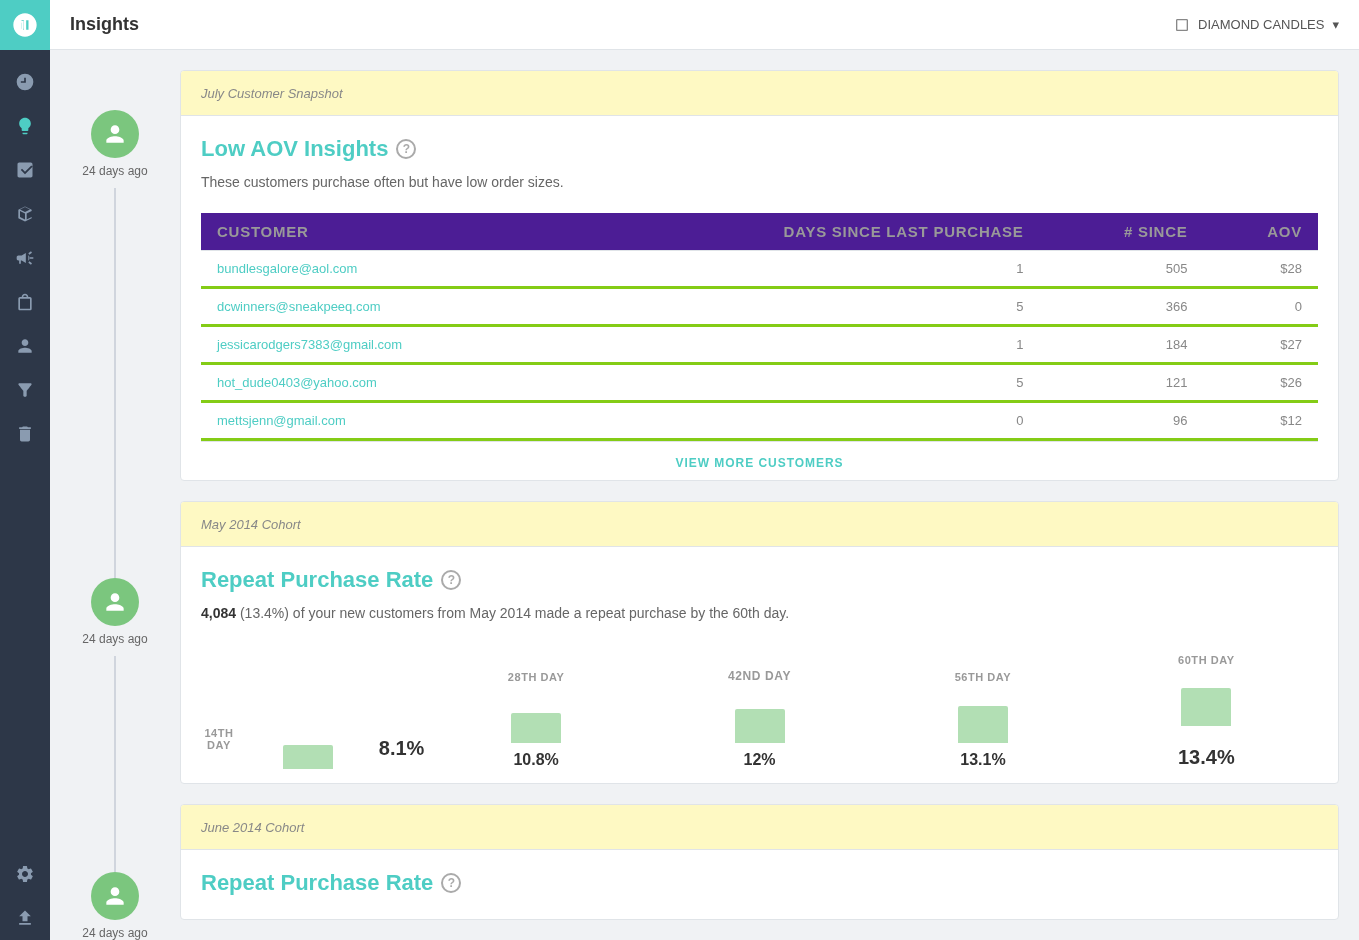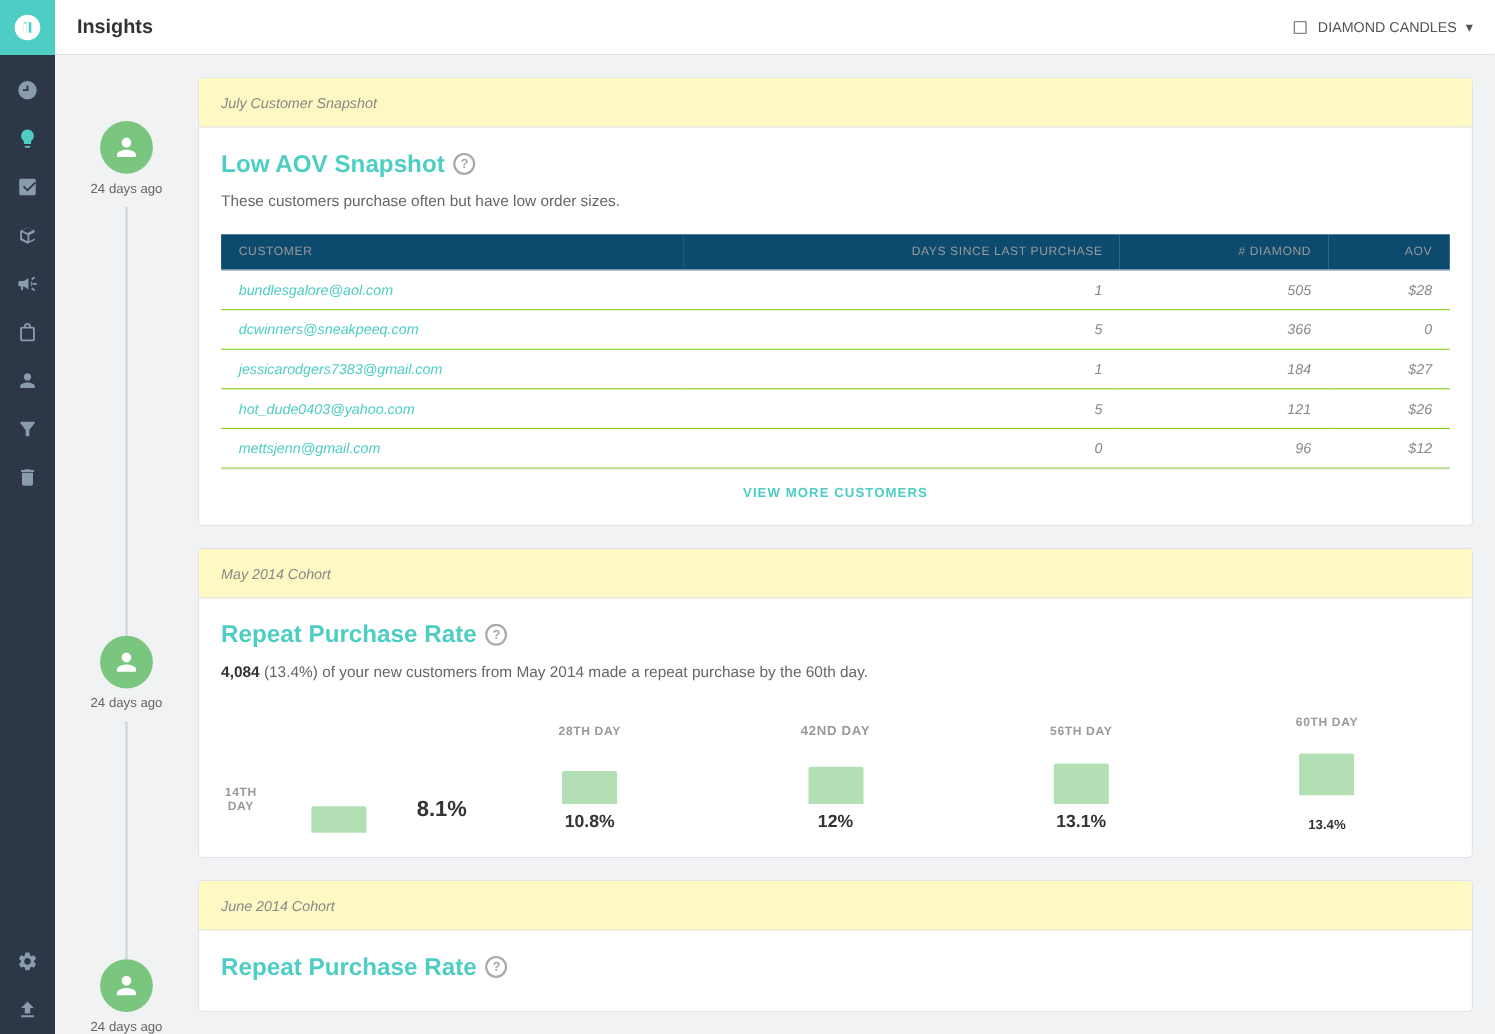--- a/index.html
+++ b/index.html
@@ -41,23 +41,23 @@
     .card-header { padding: 14px 20px; border-bottom: 1px solid #e0e4e8; background: #fef9c3; }
     .card-header-label { font-size: 13px; color: #888; font-style: italic; }
     .card-body { padding: 20px; }
     .card-title { font-size: 22px; font-weight: 700; color: #4ecdc4; display: flex; align-items: center; gap: 8px; margin-bottom: 10px; }
     .help-icon { width: 20px; height: 20px; border-radius: 50%; border: 2px solid #aaa; display: inline-flex; align-items: center; justify-content: center; font-size: 12px; color: #aaa; cursor: pointer; flex-shrink: 0; }
     .card-description { color: #666; font-size: 14px; margin-bottom: 20px; line-height: 1.5; }
     .card-description strong { font-weight: 600; color: #333; }
 
     
     .data-table { width: 100%; border-collapse: collapse; }
-    .data-table th { text-align: left; font-size: 11px; font-weight: 400; color: #999; letter-spacing: 0.05em; padding: 10px 16px; border-bottom: 1px solid #e0e4e8; background: #0c4a6e; }
+    .data-table th { text-align: left; font-size: 15px; font-weight: 700; color: #999; letter-spacing: 0.05em; padding: 10px 16px; border-bottom: 1px solid #e0e4e8; background: #4c1d95; }
     .data-table th.right { text-align: right; }
-    .data-table td { padding: 10px 16px; border-bottom: 1px solid #84cc16; color: #888; font-size: 13px; font-style: italic; }
+    .data-table td { padding: 10px 16px; border-bottom: 3px solid #84cc16; color: #888; font-size: 13px; }
     .data-table td.email { color: #4ecdc4; }
     .data-table td.right { text-align: right; }
     .view-more { text-align: center; padding: 14px; font-size: 12px; font-weight: 700; color: #4ecdc4; letter-spacing: 0.08em; cursor: pointer; border-top: 1px solid #e0e4e8; }
   </style>
 </head>
 <body>
 
 <div class="app-wrapper">
 
   <div class="sidebar">
@@ -175,30 +175,30 @@
       </div>
 
       <div class="cards-col">
 
         <div class="card">
           <div class="card-header">
             <span class="card-header-label">July Customer Snapshot</span>
           </div>
           <div class="card-body">
             <div class="card-title">
-              <span>Low AOV Snapshot</span>
+              <span>Low AOV Insights</span>
               <span class="help-icon">?</span>
             </div>
             <div class="card-description">These customers purchase often but have low order sizes.</div>
             <table class="data-table">
               <thead>
                 <tr>
                   <th>CUSTOMER</th>
                   <th class="right">DAYS SINCE LAST PURCHASE</th>
-                  <th class="right"># DIAMOND</th>
+                  <th class="right"># SINCE</th>
                   <th class="right">AOV</th>
                 </tr>
               </thead>
               <tbody id="aov-table-body">
                   <tr>
       <td class="email">bundlesgalore@aol.com</td>
       <td class="right">1</td>
       <td class="right">505</td>
       <td class="right">$28</td>
     </tr>
@@ -273,21 +273,21 @@
       <div style="display:flex; align-items:flex-end; justify-content:center; height:50px; width:100%;">
         <div style="width:50px; height:37px; background:#b2dfb4; border-radius:2px 2px 0 0;"></div>
       </div>
       <div style="font-size:16px; font-weight:700; color:#333; margin-top:8px;">13.1%</div>
     </div>
                 <div style="flex: 1 1 0%; display: flex; flex-direction: column; align-items: center;">
       <div style="font-size:11px; color:#999; font-weight:600; letter-spacing:0.05em; margin-bottom:10px; text-align:center;">60TH DAY</div>
       <div style="display:flex; align-items:flex-end; justify-content:center; height:50px; width:100%;">
         <div style="width:50px; height:38px; background:#b2dfb4; border-radius:2px 2px 0 0;"></div>
       </div>
-      <div style="font-size:12px; font-weight:700; color:#333; margin-top:20px;">13.4%</div>
+      <div style="font-size:20px; font-weight:700; color:#333; margin-top:20px;">13.4%</div>
     </div>
               </div>
           </div>
         </div>
 
         <div class="card">
           <div class="card-header">
             <span class="card-header-label">June 2014 Cohort</span>
           </div>
           <div class="card-body">

